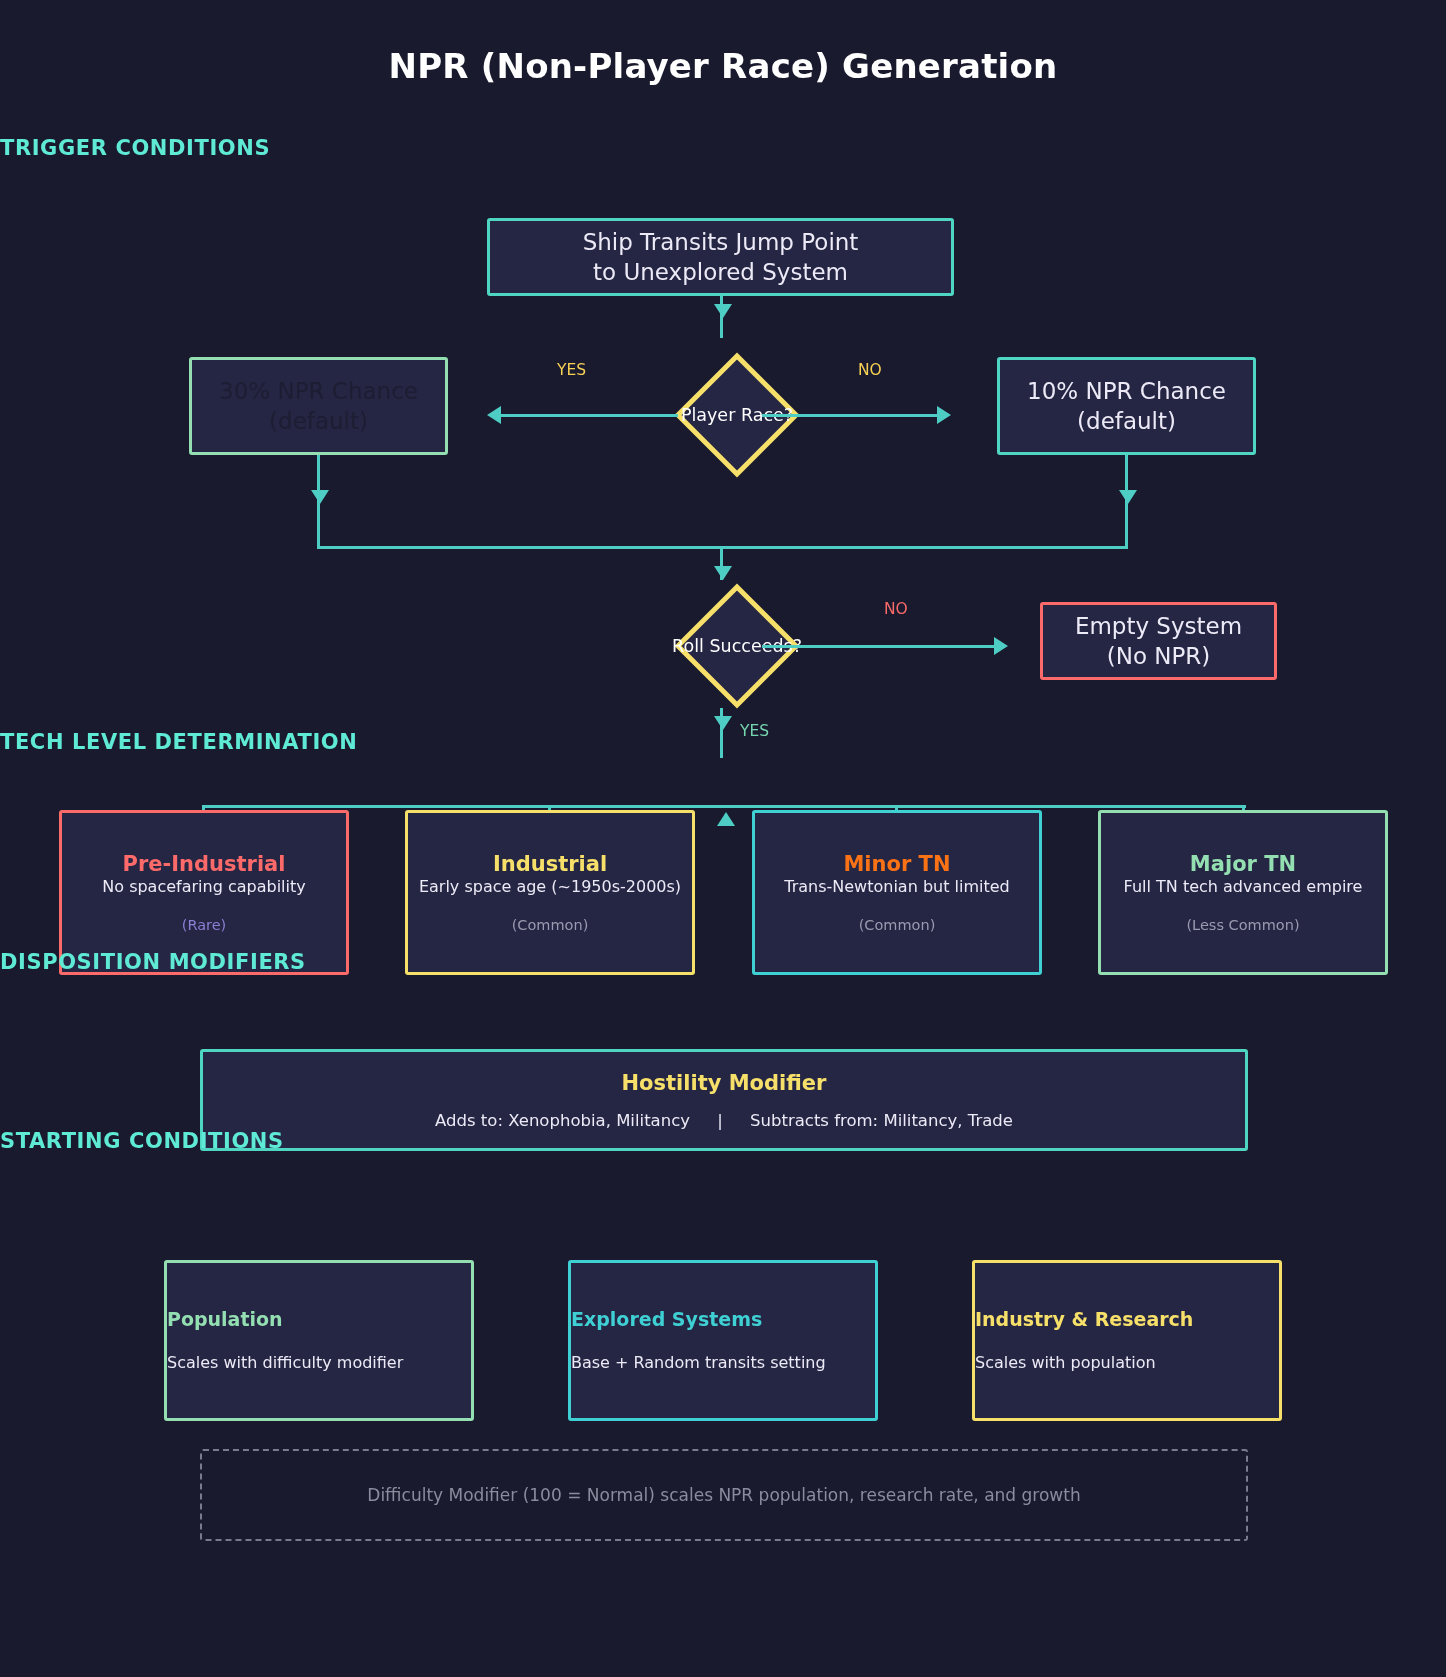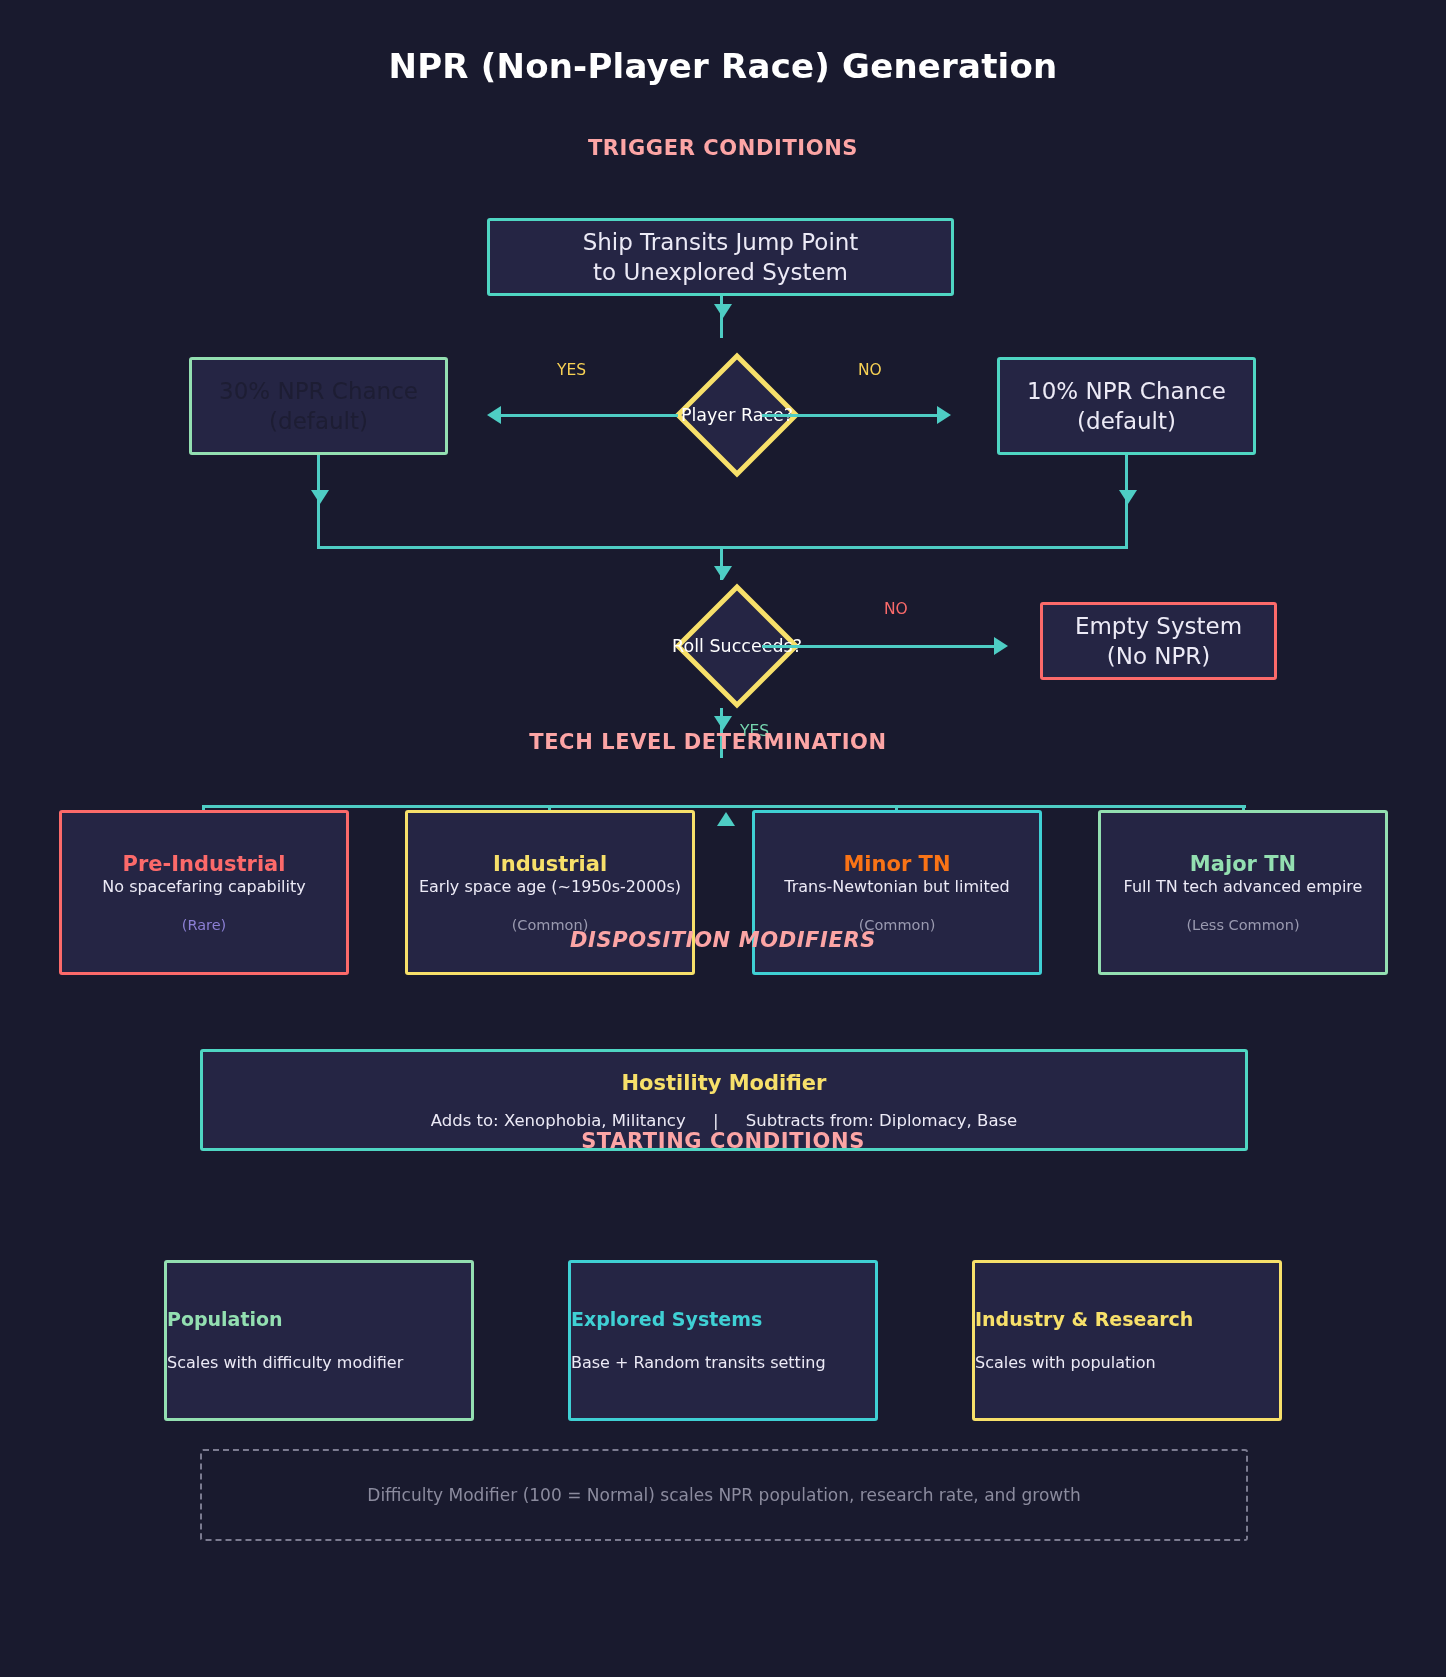--- a/index.html
+++ b/index.html
@@ -20,28 +20,28 @@
 
   
   #page-title {
     left: 0; top: 46px; width: 1446px;
     text-align: center;
     font-size: 34px; font-weight: bold;
     color: #ffffff;
     letter-spacing: 0.2px;
   }
   .section-head {
-    text-align: center;
+    text-align: left;
     font-size: 21px; font-weight: bold;
-    color: #fca5a5;
+    color: #5eead4;
     letter-spacing: 0.6px;
   }
   #head-trigger { left: 0; top: 136px; width: 1446px; }
   #head-tech    { left: 0; top: 730px; width: 1416px; z-index: 7; }
-  #head-disp    { left: 0; top: 928px; width: 1446px; font-style: italic; }
+  #head-disp    { left: 0; top: 950px; width: 1446px; }
   #head-start   { left: 0; top: 1129px; width: 1446px; }
 
   
   .node {
     background: #252544;
     border: 3px solid #4fd6c3;
     border-radius: 3px;
     display: flex;
     flex-direction: column;
     align-items: center;
@@ -304,21 +304,21 @@
     <div class="tech-rarity">(Less Common)</div>
   </div>
 
   <div class="abs section-head" id="head-disp">DISPOSITION MODIFIERS</div>
 
   <div class="abs" id="box-hostility">
     <div id="hostility-title">Hostility Modifier</div>
     <div id="hostility-sub">
       <span>Adds to: Xenophobia, Militancy</span>
       <span class="sep">|</span>
-      <span>Subtracts from: Diplomacy, Base</span>
+      <span>Subtracts from: Militancy, Trade</span>
     </div>
   </div>
 
   <div class="abs section-head" id="head-start">STARTING CONDITIONS</div>
 
   <div class="abs start-card" id="start-0">
     <div class="start-title">Population</div>
     <div class="start-desc">
       <span class="ln">Scales with</span>
       <span class="ln">difficulty modifier</span>

